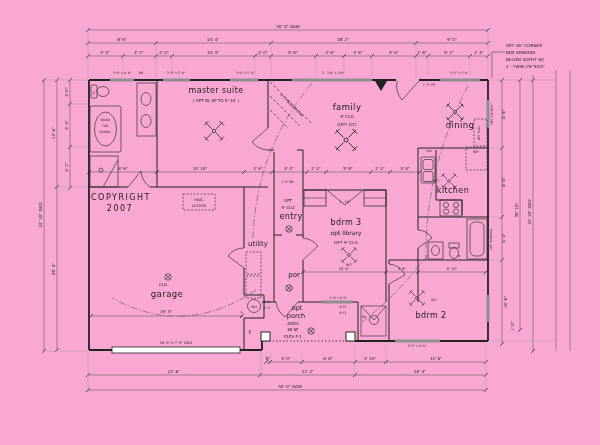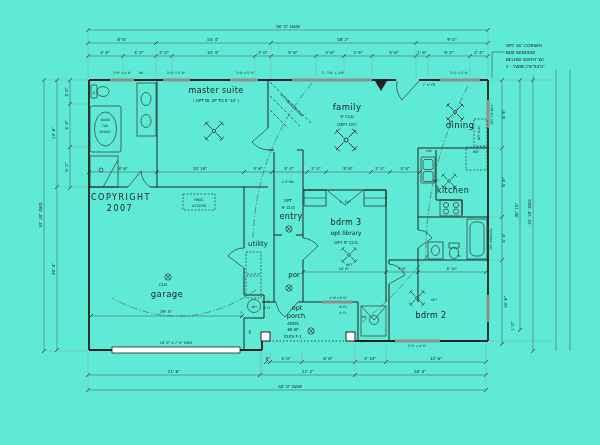--- a/index.html
+++ b/index.html
@@ -1,16 +1,16 @@
 <!DOCTYPE html>
 <html><head>
 <meta charset="utf-8">
 <style>
   html,body{margin:0;padding:0;background:#e8e8e8;}
-  .stage{width:600px;height:445px;background:#5eead4;position:relative;overflow:hidden;font-family:"DejaVu Sans",sans-serif;}
+  .stage{width:600px;height:445px;background:#f9a8d4;position:relative;overflow:hidden;font-family:"DejaVu Sans",sans-serif;}
   svg{position:absolute;left:0;top:0;}
   svg text{font-family:"DejaVu Sans",sans-serif;fill:#1c1c1c;}
   .mid{text-anchor:middle}.st{text-anchor:start}
   .s28{font-size:2.8px}.s3{font-size:3px}.s32{font-size:3.2px}.s35{font-size:3.5px}
   .s4{font-size:4px}.s42{font-size:4.2px}
   .s6{font-size:6px}.s65{font-size:6.5px}.s7{font-size:7px}
   .s8{font-size:8px;letter-spacing:.4px}.s9{font-size:8.5px;letter-spacing:.4px}
   .cw{letter-spacing:1.5px}
 </style>
 </head>

